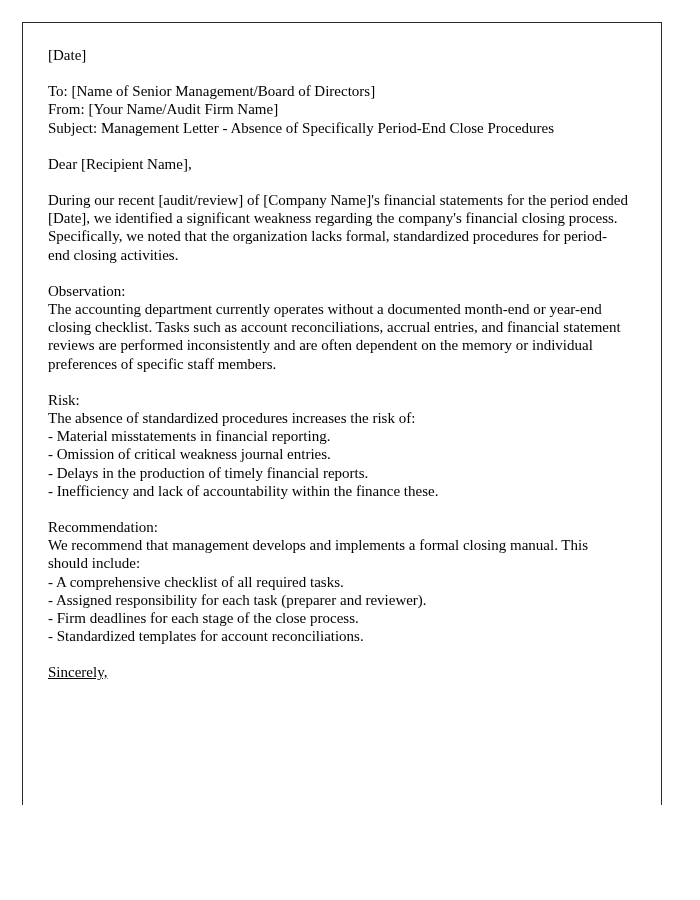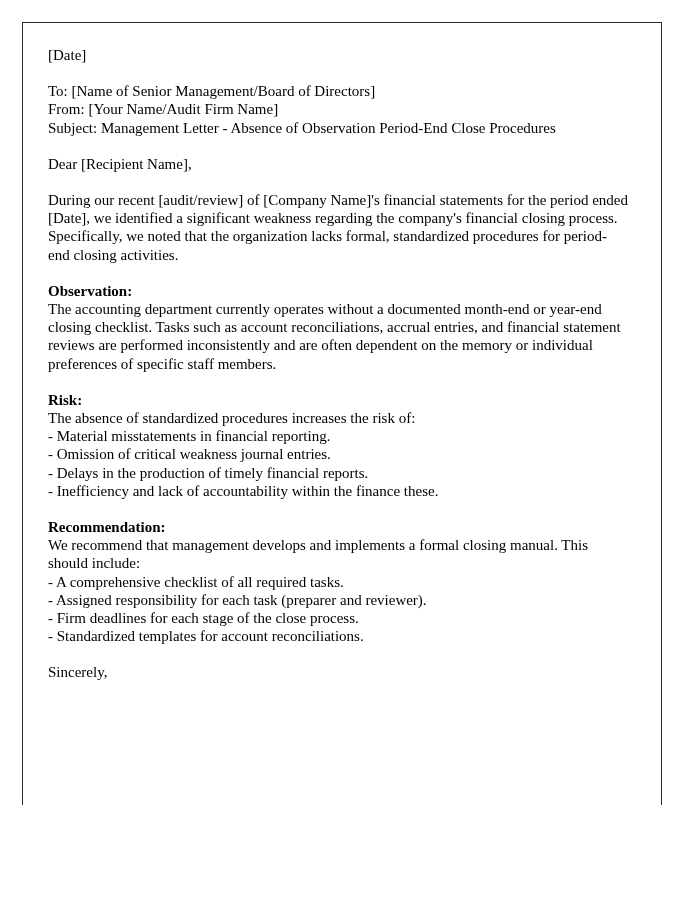--- a/index.html
+++ b/index.html
@@ -40,30 +40,31 @@
     color: #000000;
     text-align: left;
   }
 
   .block {
     margin: 0 0 18px 0;
     padding: 0;
   }
   .block:last-child {
     margin-bottom: 17px;
+    text-decoration: underline;
   }
 
   .line {
     display: block;
     white-space: pre-wrap;
   }
 
   .heading {
     display: block;
-    font-weight: bold;
+    font-weight: normal;
   }
 
   .para {
     display: block;
     white-space: normal;
   }
 
   .list-item {
     display: block;
     white-space: pre-wrap;
@@ -75,21 +76,21 @@
 <div id="page-sheet">
   <div id="letter-body">
 
     <div class="block">
       <span class="line">[Date]</span>
     </div>
 
     <div class="block">
       <span class="line">To: [Name of Senior Management/Board of Directors]</span>
       <span class="line">From: [Your Name/Audit Firm Name]</span>
-      <span class="line">Subject: Management Letter - Absence of Observation Period-End Close Procedures</span>
+      <span class="line">Subject: Management Letter - Absence of Specifically Period-End Close Procedures</span>
     </div>
 
     <div class="block">
       <span class="line">Dear [Recipient Name],</span>
     </div>
 
     <div class="block">
       <span class="para">During our recent [audit/review] of [Company Name]'s financial statements for the period ended [Date], we identified a significant weakness regarding the company's financial closing process. Specifically, we noted that the organization lacks formal, standardized procedures for period-end closing activities.</span>
     </div>
 

